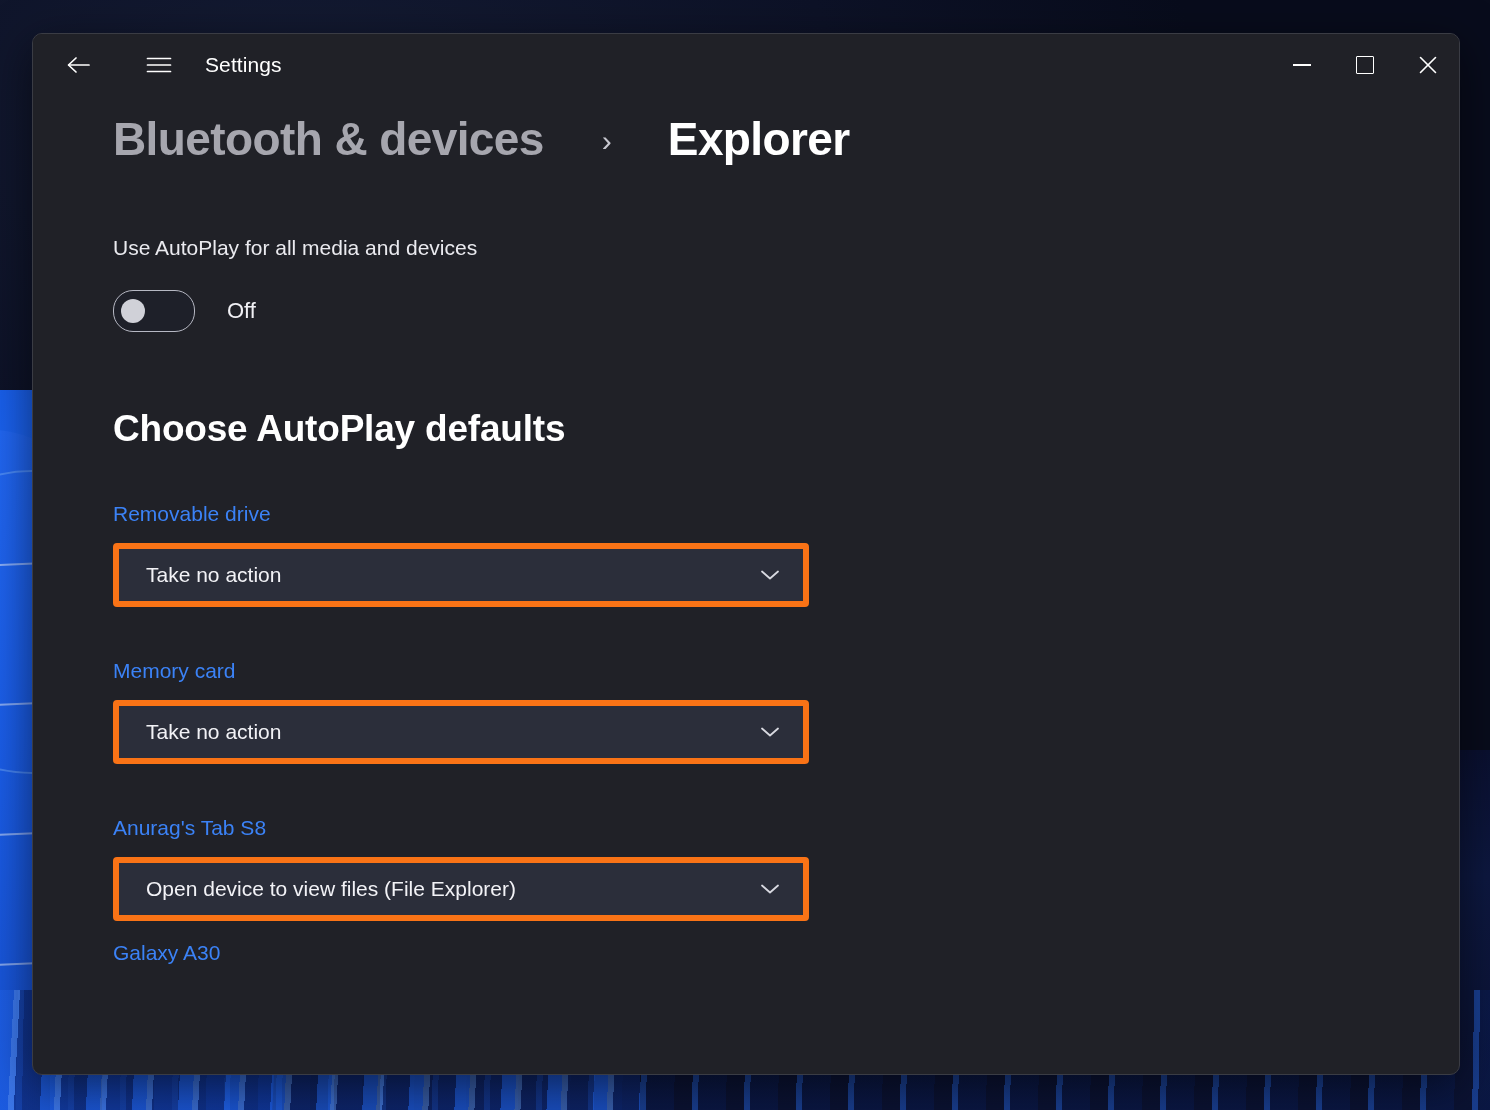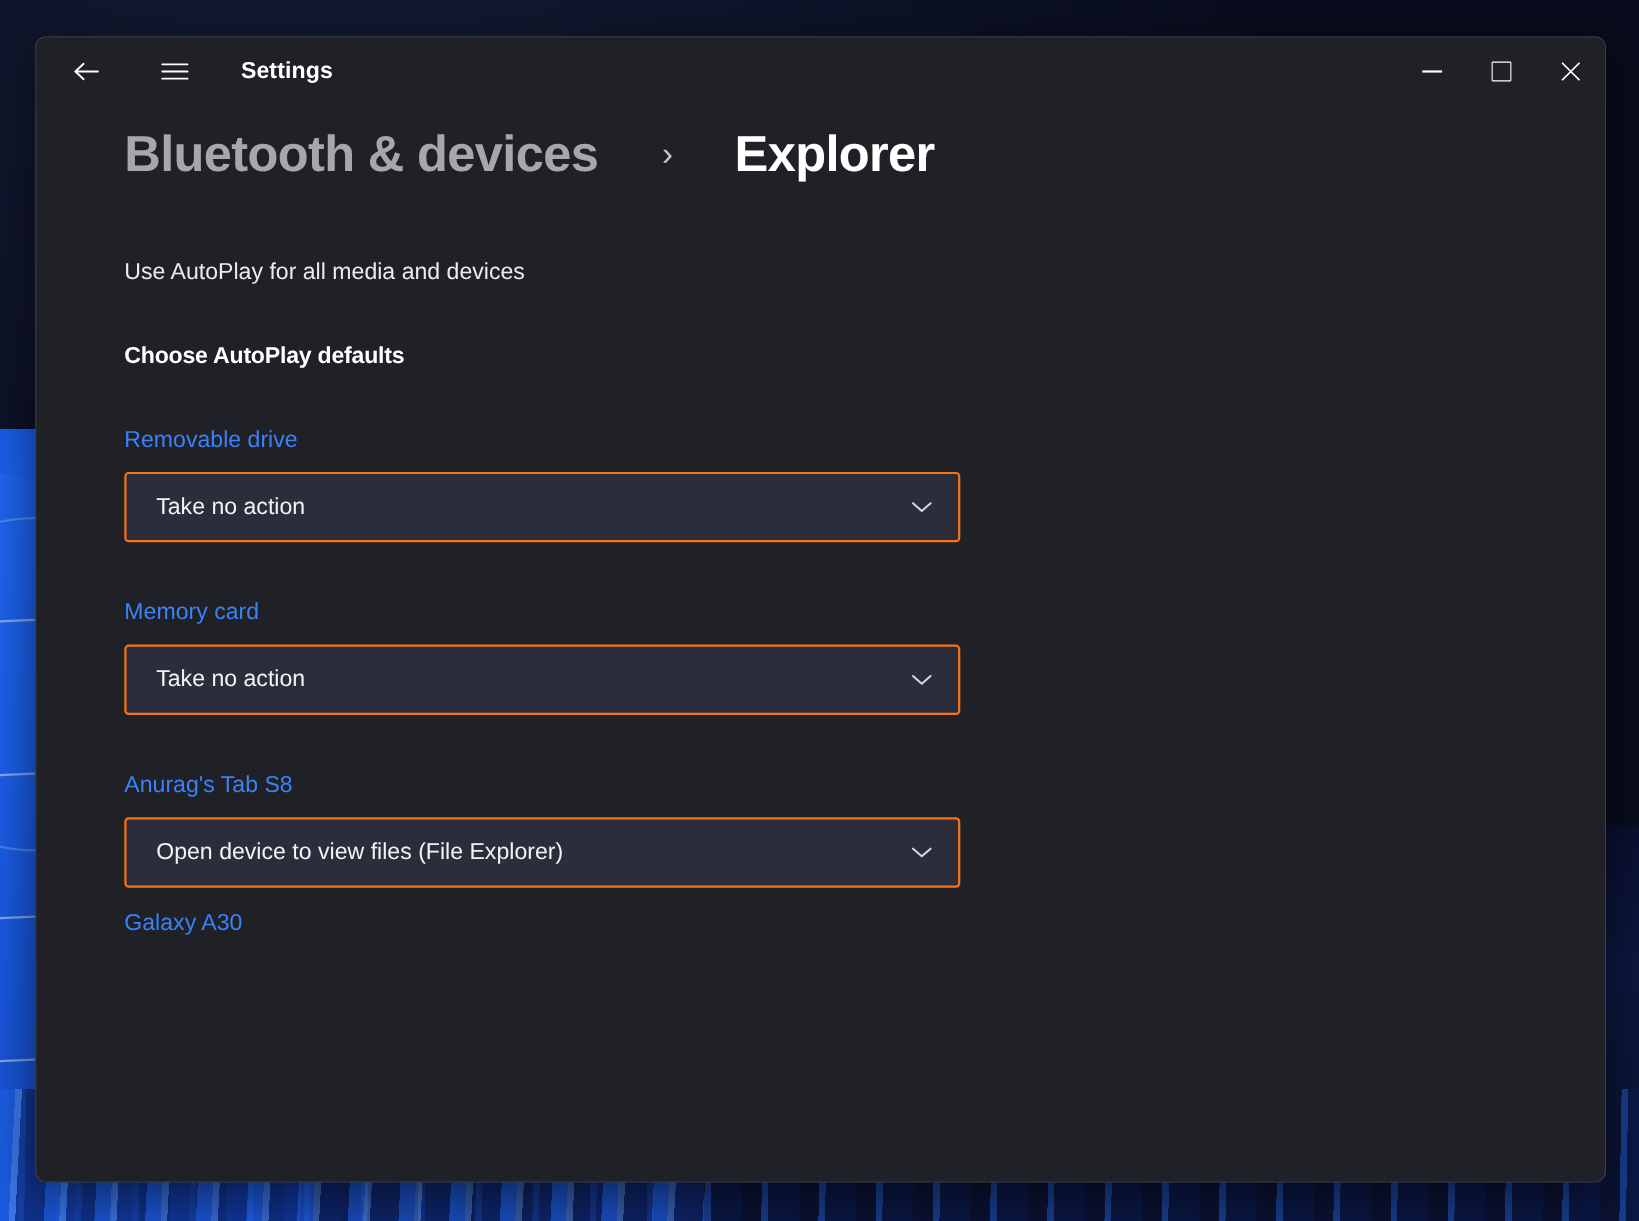--- a/index.html
+++ b/index.html
@@ -111,25 +111,24 @@
   }
   .tb-btn {
     width: 52px; height: 48px;
     display: flex; align-items: center; justify-content: center;
     border-radius: 5px;
     cursor: default;
   }
   #back-button { margin-left: 20px; }
   #hamburger-button { margin-left: 28px; }
   .tb-title {
-    margin-left: 34px;
+    margin-left: 20px;
     color: #ffffff;
     font-size: 21px;
     letter-spacing: .1px;
-    font-weight: bold;
   }
   .wincontrols {
     position: absolute;
     right: 0; top: 0;
     display: flex;
     height: 62px;
   }
   .wc {
     width: 63px; height: 62px;
     display: flex; align-items: center; justify-content: center;
@@ -204,37 +203,37 @@
     margin-left: 7px;
   }
   .toggle-state {
     color: #f0f0f4;
     font-size: 22px;
     margin-left: 32px;
   }
 
   .section-title {
     color: #ffffff;
-    font-size: 21px;
+    font-size: 37px;
     font-weight: bold;
-    margin-top: 52px;
+    margin-top: 76px;
     letter-spacing: -.2px;
   }
 
   .field { margin-top: 52px; }
   .field-label {
     color: #3b82f6;
     font-size: 21px;
     margin-bottom: 17px;
   }
   .combo {
-    width: 760px;
+    width: 696px;
     height: 64px;
     background: #2b2e3a;
-    border: 2px solid #f97316;
+    border: 6px solid #f97316;
     border-radius: 4px;
     display: flex;
     align-items: center;
     justify-content: space-between;
     padding: 0 22px 0 27px;
     box-sizing: border-box;
     cursor: default;
   }
   .combo-value {
     color: #f2f2f6;
@@ -305,20 +304,26 @@
 
   <div class="content">
 
     <div class="breadcrumb">
       <span class="bc-parent">Bluetooth &amp; devices</span>
       <span class="bc-sep">›</span>
       <span class="bc-current">Explorer</span>
     </div>
 
     <div class="toggle-label">Use AutoPlay for all media and devices</div>
+    <div class="toggle-row">
+      <div class="switch">
+        <div class="knob"></div>
+      </div>
+      <div class="toggle-state">Off</div>
+    </div>
 
     <div class="section-title">Choose AutoPlay defaults</div>
 
     <div class="field">
       <div class="field-label">Removable drive</div>
       <div class="combo">
         <span class="combo-value">Take no action</span>
         <span class="combo-chevron">
           <svg width="22" height="14" viewBox="0 0 22 14">
             <path d="M3 3.5 L11 10.5 L19 3.5" fill="none" stroke="#d8d9e0" stroke-width="1.8" stroke-linecap="round" stroke-linejoin="round"></path>

